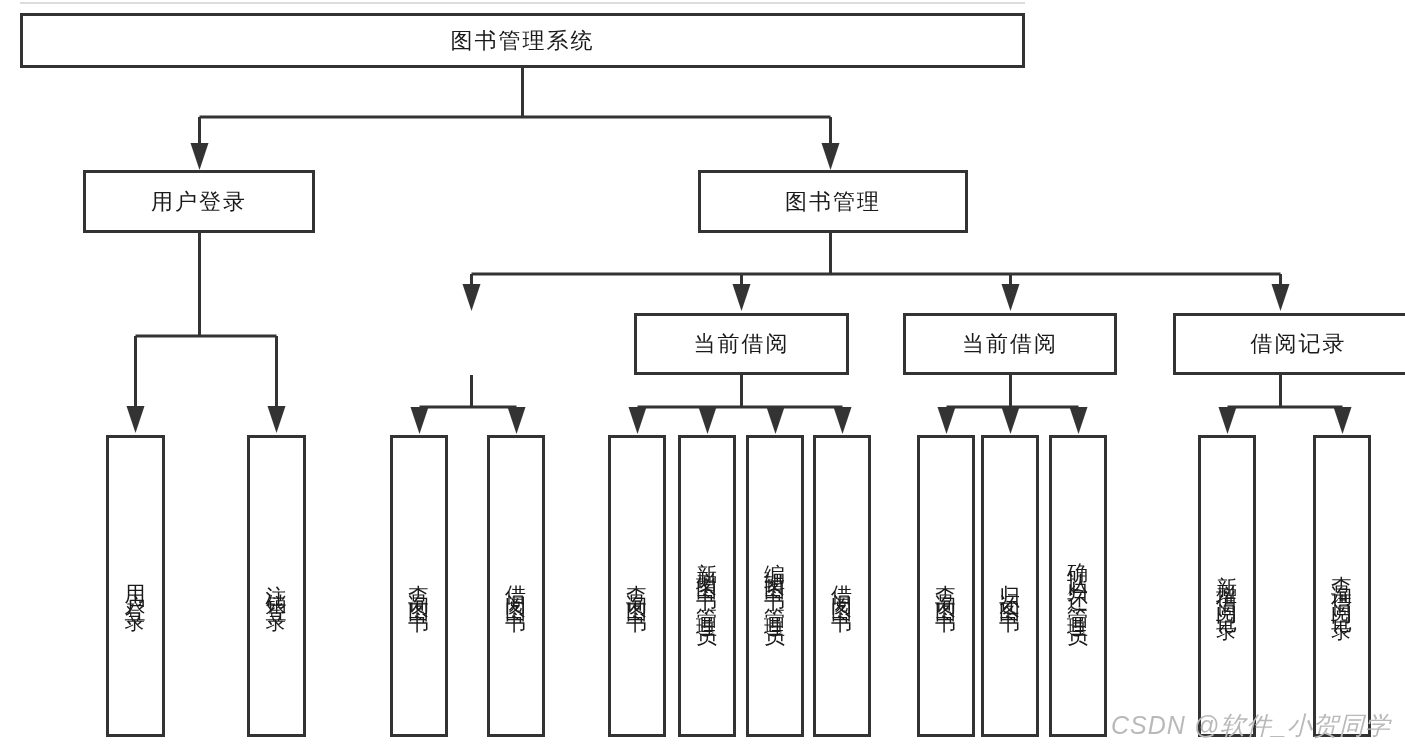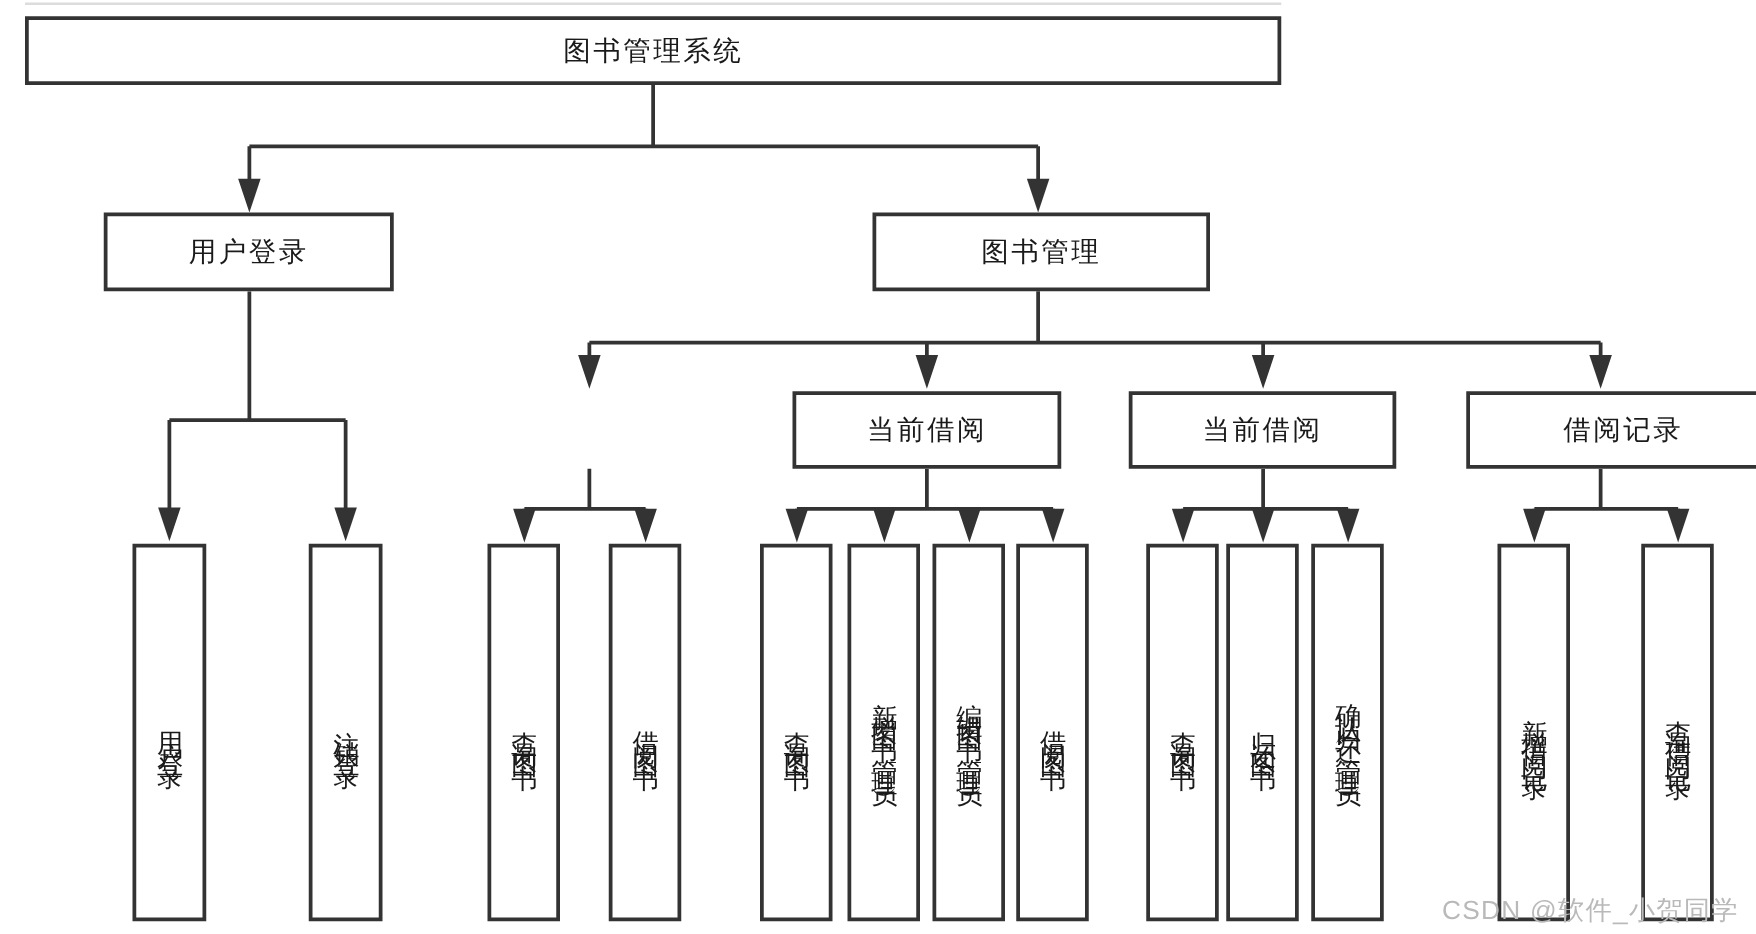--- a/index.html
+++ b/index.html
@@ -37,23 +37,23 @@
     letter-spacing:9px;
     line-height:1;
     white-space:nowrap;
   }
   .ghost-line{
     position:absolute;left:20px;top:2px;width:1005px;height:2px;
     background:#dcdcdc;z-index:0;
   }
   .watermark{
     position:absolute;right:14px;bottom:5px;
-    font-size:21px;letter-spacing:1px;
+    font-size:25px;letter-spacing:1px;
     color:var(--watermark);
-    z-index:5;white-space:nowrap;
+    z-index:5;white-space:nowrap;font-style:italic;
   }
 </style>
 </head>
 <body>
 
 <div class="stage">
 
   <div class="ghost-line"></div>
 
   <svg class="connector" width="1405" height="747" viewBox="0 0 1405 747">

